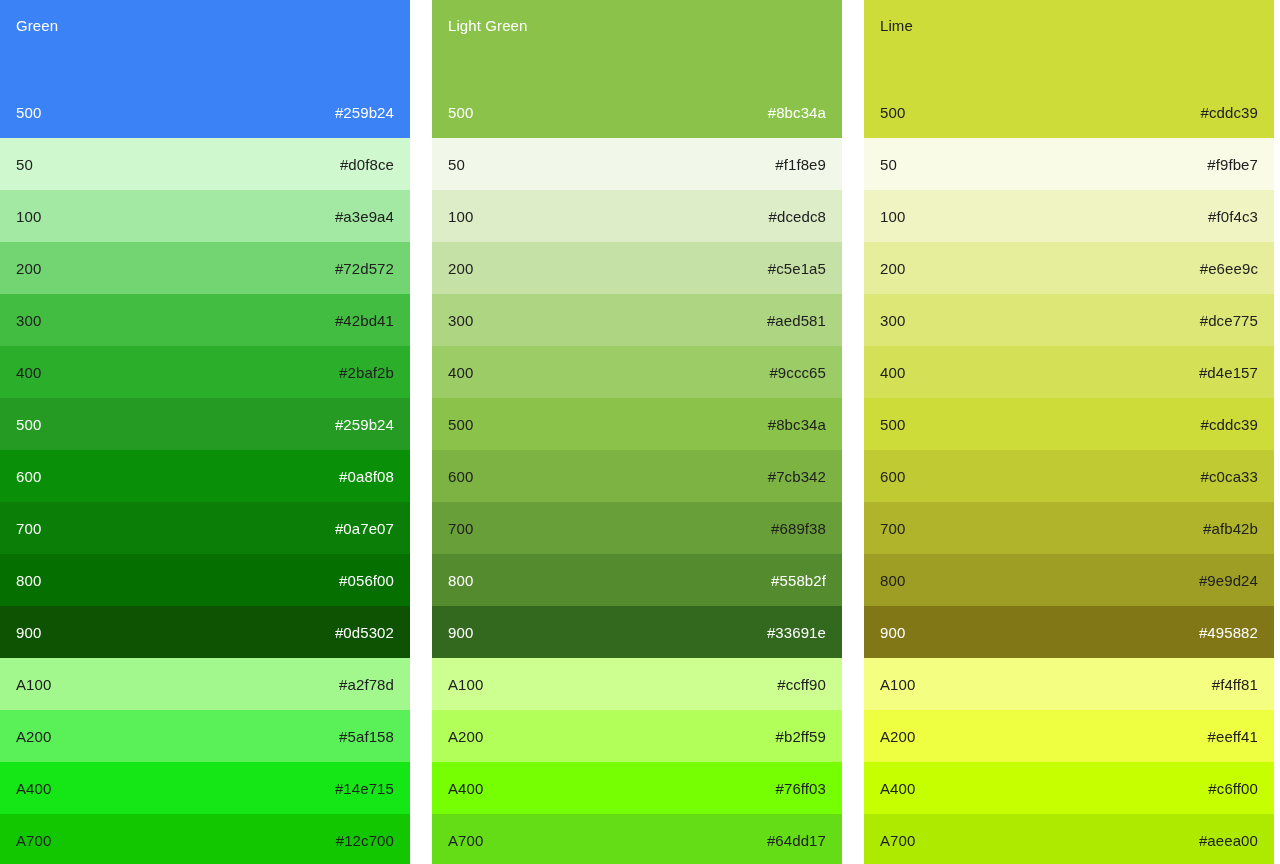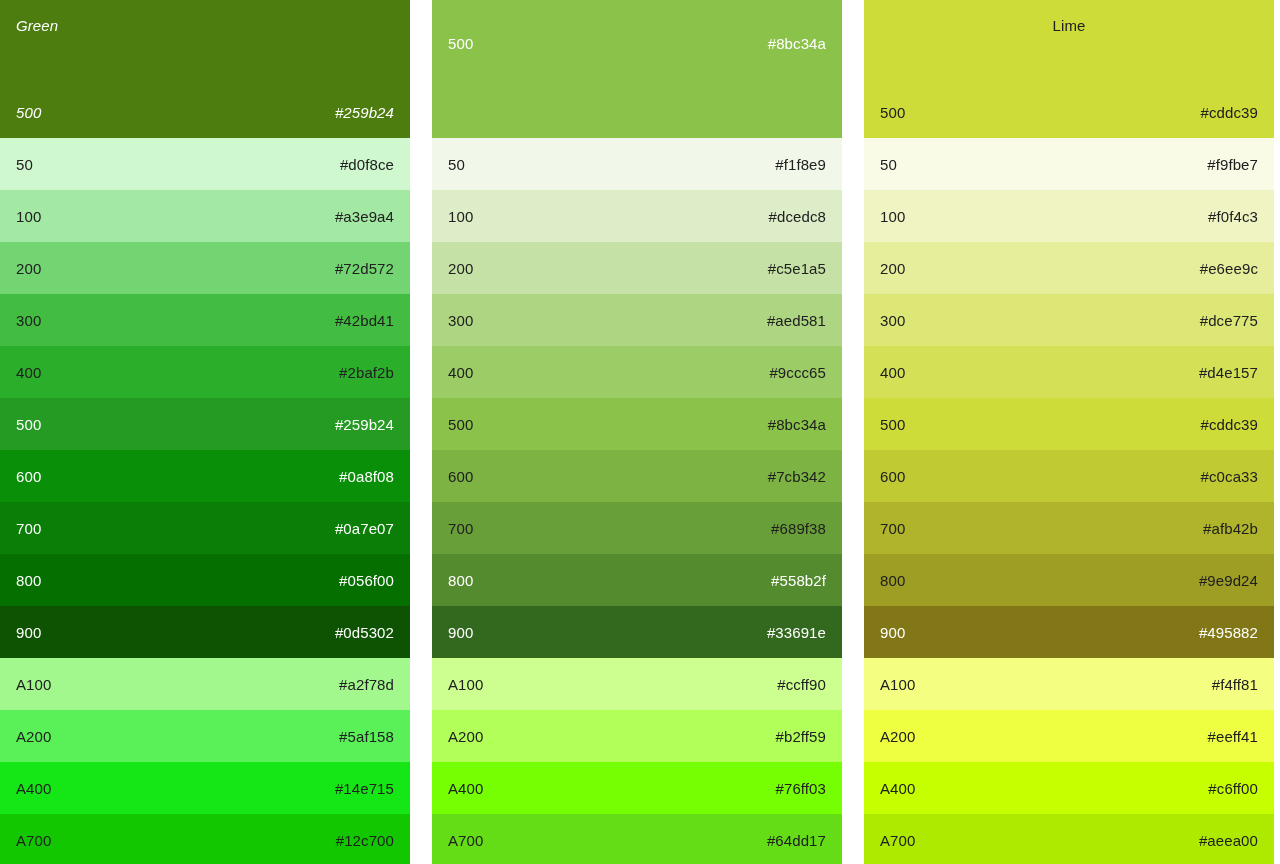--- a/index.html
+++ b/index.html
@@ -75,21 +75,21 @@
     white-space: nowrap;
   }
   .text-dark  { color: #202020; }
   .text-light { color: #ffffff; }
 </style>
 </head>
 <body>
 
 <div class="palette-board">
     <div class="palette-column">
-      <div class="palette-header" style="background: #4d7c0f; font-style: italic;">
+      <div class="palette-header" style="background: #3b82f6;">
         <div class="palette-name text-light">Green</div>
         <div class="header-row text-light">
           <span class="swatch-name">500</span>
           <span class="swatch-hex">#259b24</span>
         </div>
       </div>
       <div class="swatch-row text-dark" style="background: rgb(208, 248, 206);">
         <span class="swatch-name">50</span>
         <span class="swatch-hex">#d0f8ce</span>
       </div>
@@ -142,20 +142,21 @@
         <span class="swatch-hex">#14e715</span>
       </div>
       <div class="swatch-row text-dark" style="background: rgb(18, 199, 0);">
         <span class="swatch-name">A700</span>
         <span class="swatch-hex">#12c700</span>
       </div>
     </div>
     <div class="column-gap"></div>
     <div class="palette-column">
       <div class="palette-header" style="background: rgb(139, 195, 74);">
+        <div class="palette-name text-light">Light Green</div>
         <div class="header-row text-light">
           <span class="swatch-name">500</span>
           <span class="swatch-hex">#8bc34a</span>
         </div>
       </div>
       <div class="swatch-row text-dark" style="background: rgb(241, 248, 233);">
         <span class="swatch-name">50</span>
         <span class="swatch-hex">#f1f8e9</span>
       </div>
       <div class="swatch-row text-dark" style="background: rgb(220, 237, 200);">
@@ -206,21 +207,21 @@
         <span class="swatch-name">A400</span>
         <span class="swatch-hex">#76ff03</span>
       </div>
       <div class="swatch-row text-dark" style="background: rgb(100, 221, 23);">
         <span class="swatch-name">A700</span>
         <span class="swatch-hex">#64dd17</span>
       </div>
     </div>
     <div class="column-gap"></div>
     <div class="palette-column">
-      <div class="palette-header" style="background: rgb(205, 220, 57); text-align: center;">
+      <div class="palette-header" style="background: rgb(205, 220, 57);">
         <div class="palette-name text-dark">Lime</div>
         <div class="header-row text-dark">
           <span class="swatch-name">500</span>
           <span class="swatch-hex">#cddc39</span>
         </div>
       </div>
       <div class="swatch-row text-dark" style="background: rgb(249, 251, 231);">
         <span class="swatch-name">50</span>
         <span class="swatch-hex">#f9fbe7</span>
       </div>

